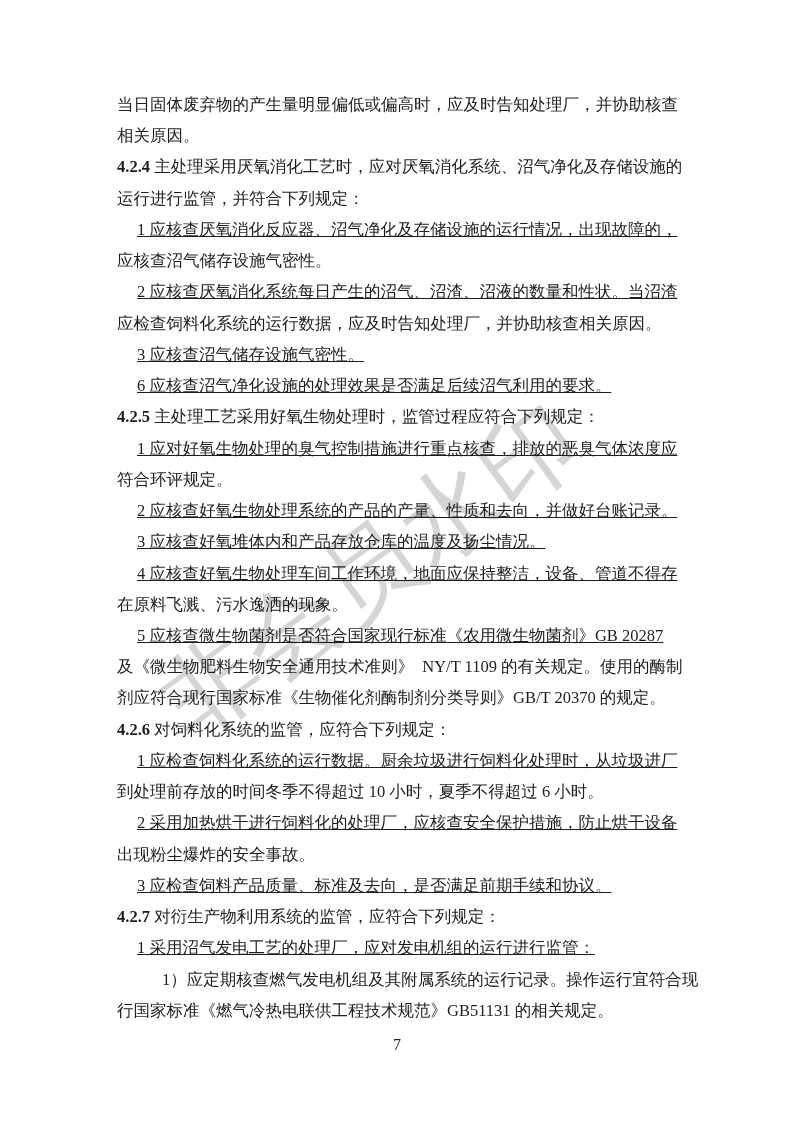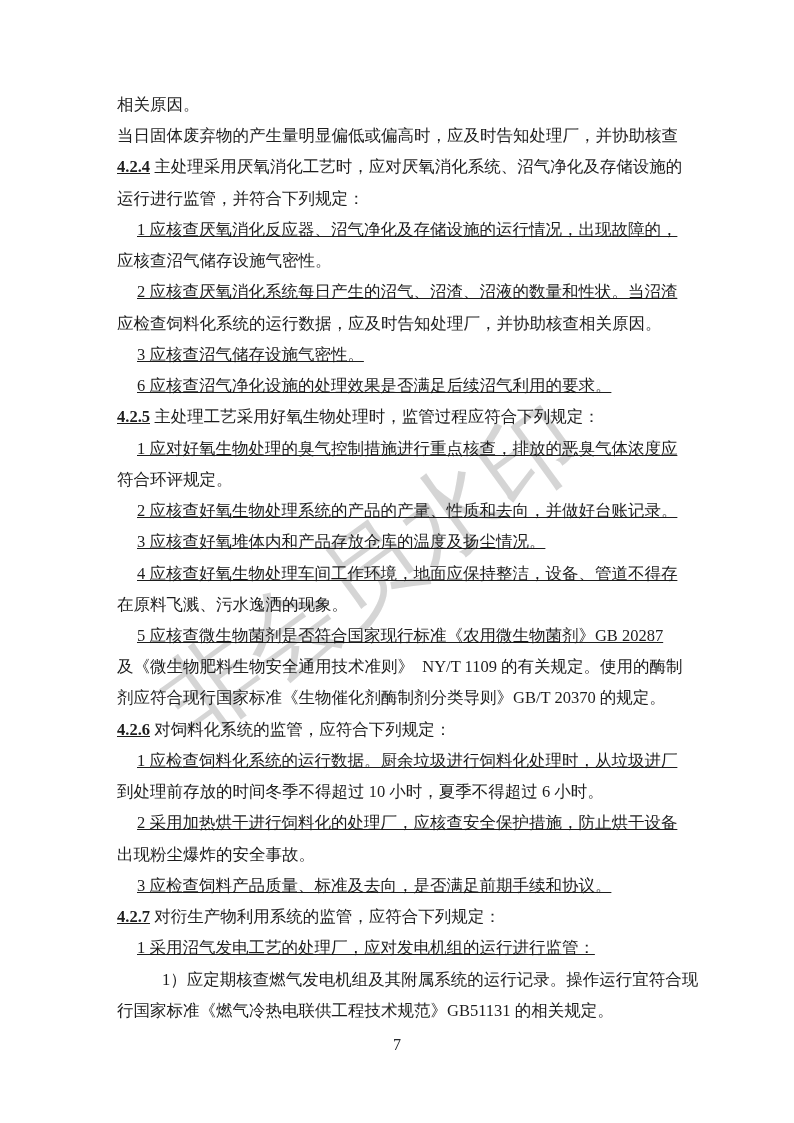--- a/index.html
+++ b/index.html
@@ -39,42 +39,42 @@
   }
   .line {
     height: 31.24px;
     line-height: 31.24px;
     font-size: 16.5px;
     color: #1d1d1d;
     white-space: pre;
   }
   .line.indent-1 { padding-left: 20px; text-decoration: underline; }
   .line.indent-2 { padding-left: 45px; }
-  .sec-num { font-weight: bold; text-decoration: underline; }
+  .sec-num { font-weight: bold; }
   .footer {
     position: absolute;
     left: 0;
     right: 0;
     top: 1036px;
     text-align: center;
     font-size: 16px;
     color: #24272b;
     z-index: 1;
   }
 </style>
 </head>
 <body>
 
 <div class="page">
 
   <div class="watermark">非会员水印</div>
 
   <div class="content" id="content">
+      <div class="line"><span>当日固体废弃物的产生量明显偏低或偏高时，应及时告知处理厂，并协助核查</span></div>
       <div class="line"><span>相关原因。</span></div>
-      <div class="line"><span>当日固体废弃物的产生量明显偏低或偏高时，应及时告知处理厂，并协助核查</span></div>
       <div class="line"><span class="sec-num">4.2.4</span><span> 主处理采用厌氧消化工艺时，应对厌氧消化系统、沼气净化及存储设施的</span></div>
       <div class="line"><span>运行进行监管，并符合下列规定：</span></div>
       <div class="line indent-1"><span>1 应核查厌氧消化反应器、沼气净化及存储设施的运行情况，出现故障的，</span></div>
       <div class="line"><span>应核查沼气储存设施气密性。</span></div>
       <div class="line indent-1"><span>2 应核查厌氧消化系统每日产生的沼气、沼渣、沼液的数量和性状。当沼渣</span></div>
       <div class="line"><span>应检查饲料化系统的运行数据，应及时告知处理厂，并协助核查相关原因。</span></div>
       <div class="line indent-1"><span>3 应核查沼气储存设施气密性。</span></div>
       <div class="line indent-1"><span>6 应核查沼气净化设施的处理效果是否满足后续沼气利用的要求。</span></div>
       <div class="line"><span class="sec-num">4.2.5</span><span> 主处理工艺采用好氧生物处理时，监管过程应符合下列规定：</span></div>
       <div class="line indent-1"><span>1 应对好氧生物处理的臭气控制措施进行重点核查，排放的恶臭气体浓度应</span></div>

